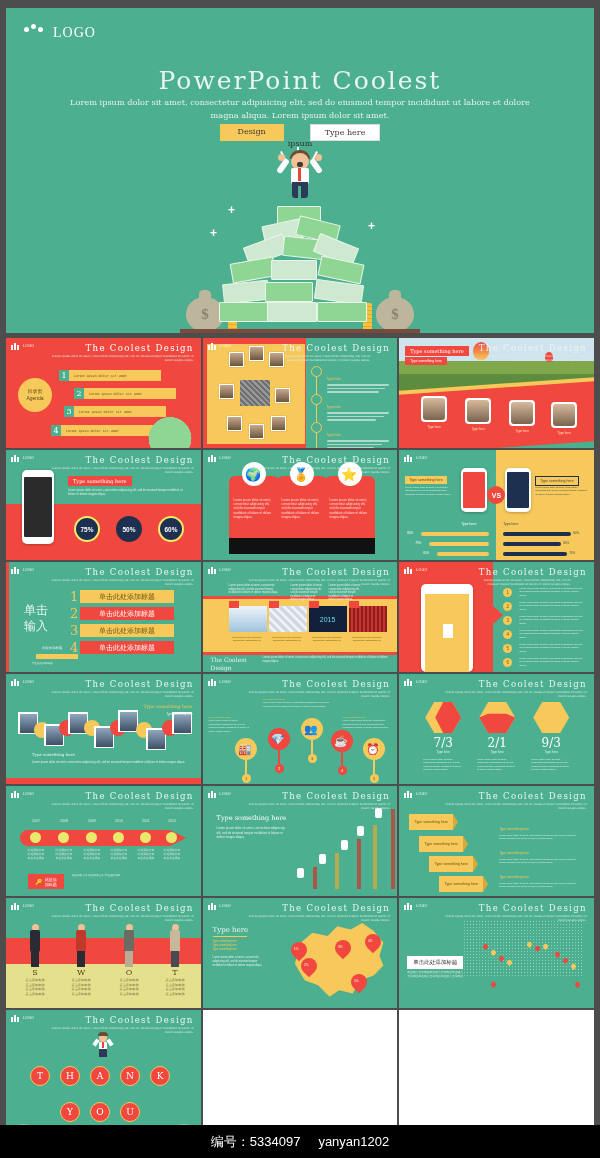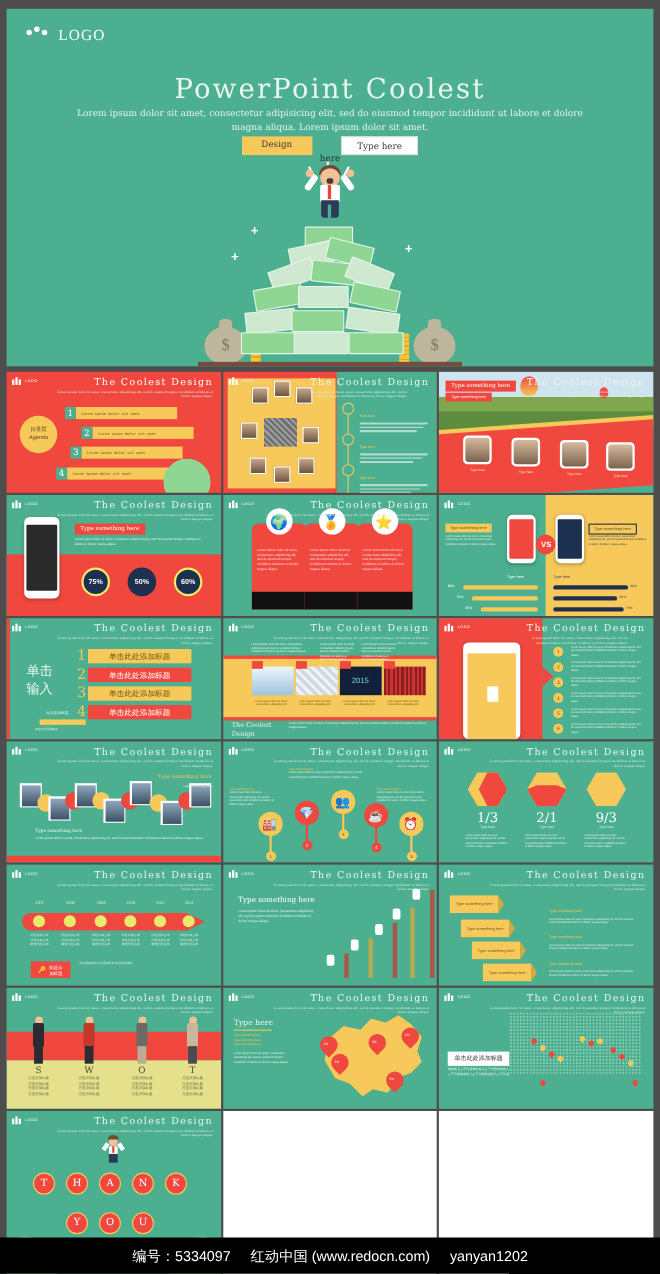--- a/index.html
+++ b/index.html
@@ -243,21 +243,21 @@
           <i></i>
       </span>
       <span class="logo-text">LOGO</span>
     </div>
     <div class="hero-title">PowerPoint Coolest</div>
     <div class="hero-sub">Lorem ipsum dolor sit amet, consectetur adipisicing elit, sed do eiusmod tempor incididunt ut labore et dolore magna aliqua. Lorem ipsum dolor sit amet.</div>
     <div class="hero-btns">
       <div class="btn-click">Design</div>
       <div class="btn-type">Type here</div>
     </div>
-    <div class="hero-click2">here</div>
+    <div class="hero-click2">ipsum</div>
 
     <div class="hero-art">
       <div class="man">
         <span class="spark a"></span>
           <span class="spark b"></span>
           <span class="spark c"></span>
         <span class="m-hair"></span>
           <span class="m-head"></span>
           <span class="m-mouth"></span>
         <span class="m-arm l"></span>
@@ -755,21 +755,21 @@
           <span class="sh"></span>
           <span class="sh2" style="clip-path:polygon(50% 0,75% 0,100% 50%,75% 100%,50% 100%,28% 50%);"></span>
         </div>
         <div class="hex" style="left:80px;top:28px;">
           <span class="sh"></span>
           <span class="sh2" style="clip-path:polygon(25% 38%,75% 38%,100% 50%,75% 100%,25% 100%,0 50%);"></span>
         </div>
         <div class="hex" style="left:134px;top:28px;">
           <span class="sh"></span>
         </div>
-        <span class="frac" style="left:14px;top:62px;">1/3</span>
+        <span class="frac" style="left:14px;top:62px;">7/3</span>
         <span class="frac" style="left:68px;top:62px;">2/1</span>
         <span class="frac" style="left:122px;top:62px;">9/3</span>
         <span style="position:absolute;left:14px;top:76px;width:60px;text-align:center;color:#dff1e9;font-size:3px;">Type here</span>
         <span style="position:absolute;left:68px;top:76px;width:60px;text-align:center;color:#dff1e9;font-size:3px;">Type here</span>
         <span style="position:absolute;left:122px;top:76px;width:60px;text-align:center;color:#dff1e9;font-size:3px;">Type here</span>
         <div style="position:absolute;left:24px;top:84px;width:40px;color:#dff1e9;font-size:2.4px;line-height:3.4px;">Lorem ipsum dolor sit amet, consectetur adipisicing elit, sed do eiusmod tempor incididunt ut labore et dolore magna aliqua.</div>
         <div style="position:absolute;left:78px;top:84px;width:40px;color:#dff1e9;font-size:2.4px;line-height:3.4px;">Lorem ipsum dolor sit amet, consectetur adipisicing elit, sed do eiusmod tempor incididunt ut labore et dolore magna aliqua.</div>
         <div style="position:absolute;left:132px;top:84px;width:40px;color:#dff1e9;font-size:2.4px;line-height:3.4px;">Lorem ipsum dolor sit amet, consectetur adipisicing elit, sed do eiusmod tempor incididunt ut labore et dolore magna aliqua.</div>
       </div>
     </div>
@@ -1062,17 +1062,16 @@
         <div style="position:absolute;right:0;bottom:0;width:56px;height:46px;background:radial-gradient(circle at 70% 90%,#8FD694 0 50%,transparent 52%);"></div>
       </div>
       <div class="blank2"></div>
       <div class="blank2"></div>
     </div>
 
   </div>
 
   <div class="footer">
     <span>编号：5334097</span>
-    <span>红动中国 (www.redocn.com)</span>
     <span>yanyan1202</span>
   </div>
 
 </div>
 
 </body></html>

